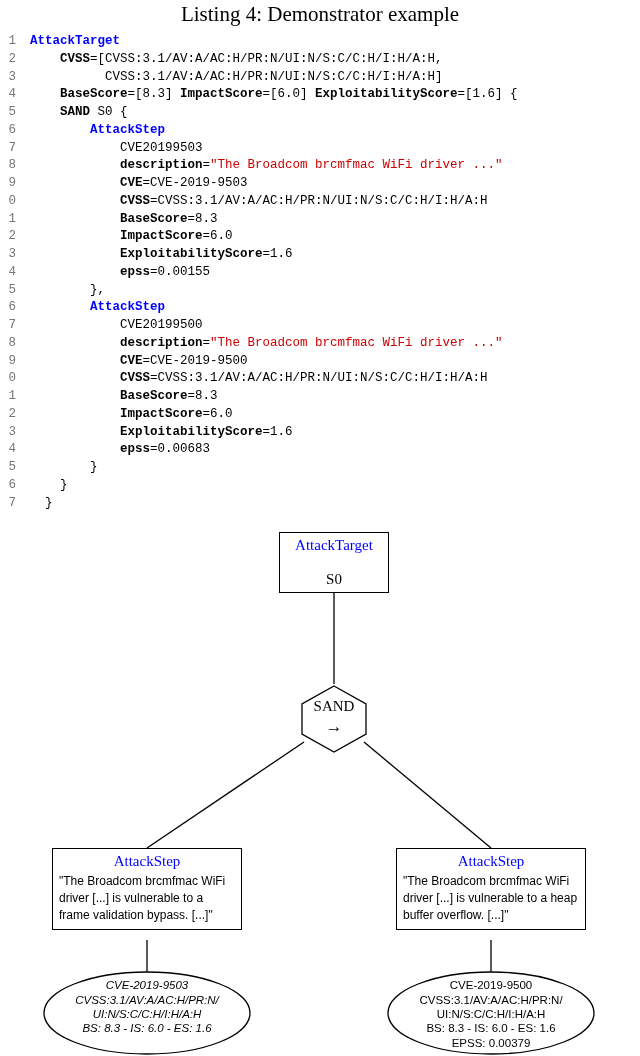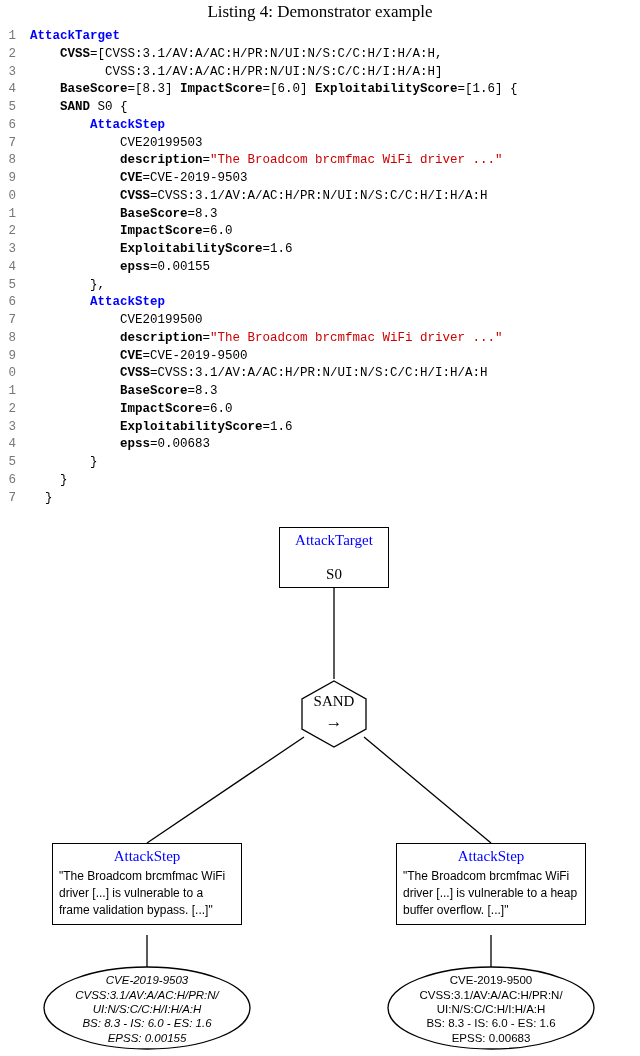--- a/index.html
+++ b/index.html
@@ -12,21 +12,21 @@
   }
   .page {
     width: 640px;
     margin: 0 auto;
     position: relative;
     box-sizing: border-box;
     padding: 0 4px 20px 4px;
   }
   .caption {
     text-align: center;
-    font-size: 17px;
+    font-size: 21px;
     margin: 2px 0 6px 0;
   }
   .listing {
     font-family: "Courier New", Courier, monospace;
     font-size: 12.5px;
     line-height: 1.42;
     white-space: pre;
   }
   .listing .row {
     display: flex;
@@ -189,31 +189,30 @@
 
     <div class="oval oval-left">
       <svg viewBox="0 0 210 86">
           <ellipse cx="105" cy="43" rx="103" ry="41" fill="#fff" stroke="#000" stroke-width="1.3"></ellipse>
         </svg>
       <div class="ov-text">
         <div>CVE-2019-9503</div>
         <div>CVSS:3.1/AV:A/AC:H/PR:N/</div>
         <div>UI:N/S:C/C:H/I:H/A:H</div>
         <div>BS: 8.3 - IS: 6.0 - ES: 1.6</div>
-        <div>EPSS: 0.00155</div>
       </div>
     </div>
 
     <div class="oval oval-right">
       <svg viewBox="0 0 210 86">
           <ellipse cx="105" cy="43" rx="103" ry="41" fill="#fff" stroke="#000" stroke-width="1.3"></ellipse>
         </svg>
       <div class="ov-text">
         <div>CVE-2019-9500</div>
         <div>CVSS:3.1/AV:A/AC:H/PR:N/</div>
         <div>UI:N/S:C/C:H/I:H/A:H</div>
         <div>BS: 8.3 - IS: 6.0 - ES: 1.6</div>
-        <div>EPSS: 0.00683</div>
+        <div>EPSS: 0.00379</div>
       </div>
     </div>
 
   </div>
 </div>
 
 </body></html>

